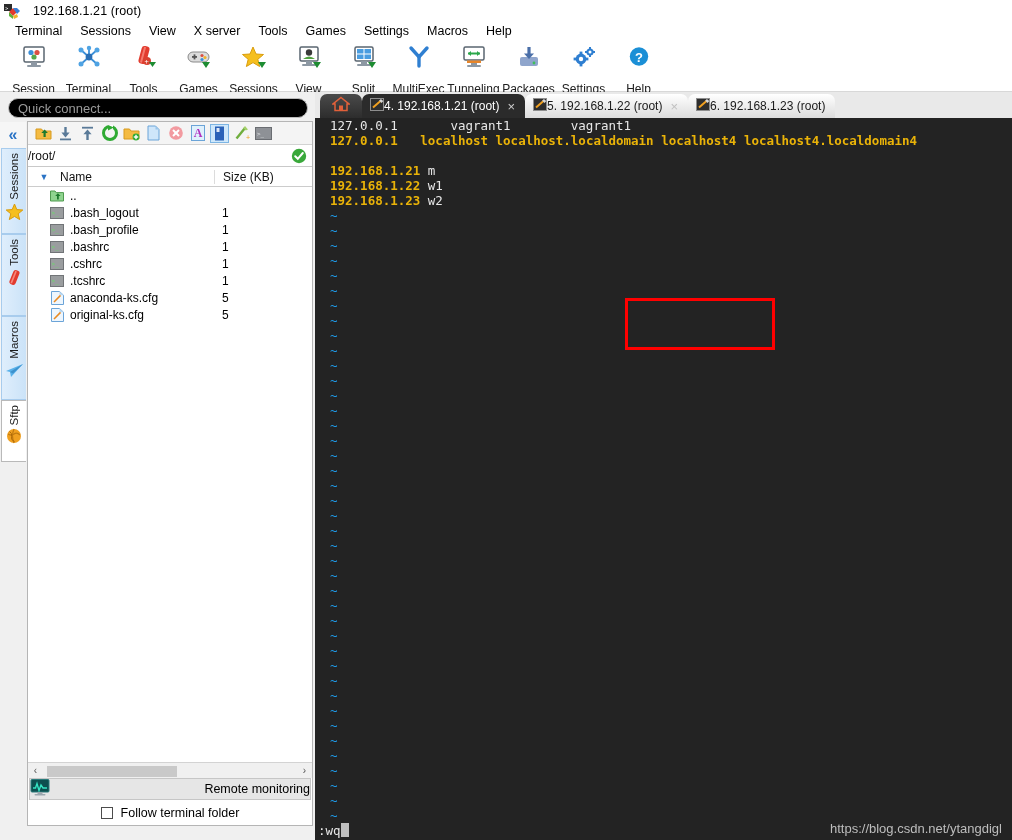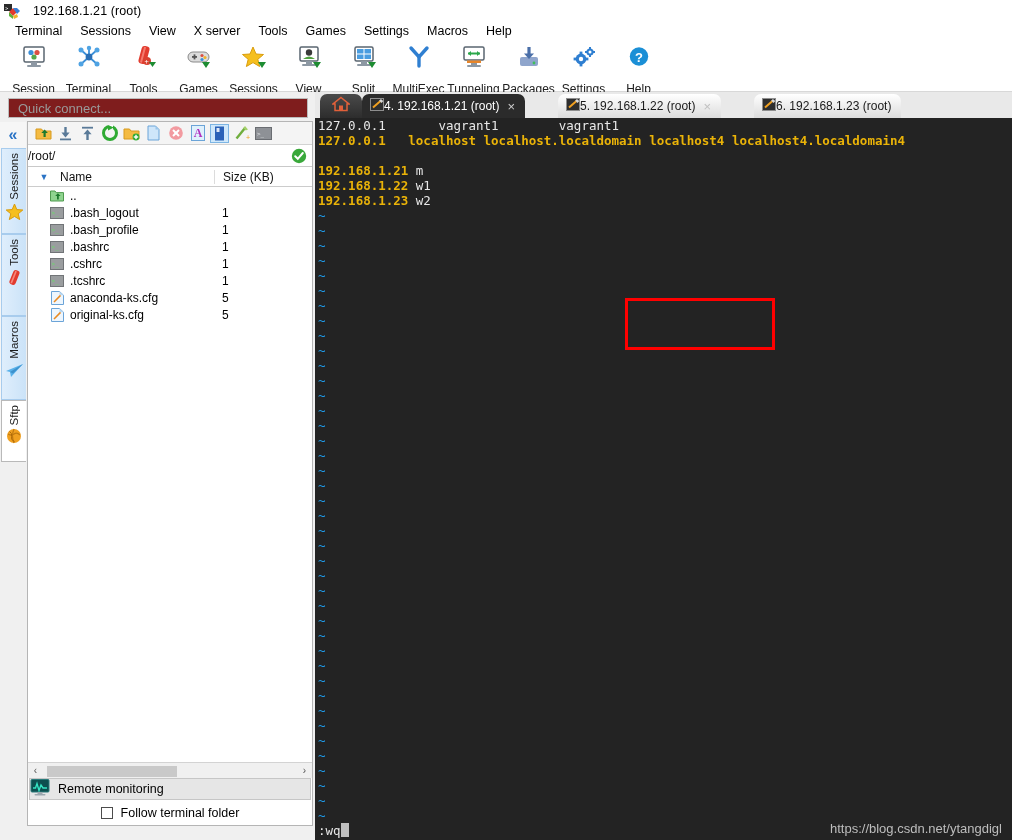--- a/index.html
+++ b/index.html
@@ -47,21 +47,21 @@
   .tb-ico { width: 30px; height: 27px; display:flex; align-items:center; justify-content:center; }
   .tb-lbl { font-size: 12px; color: #202020; margin-top: 12px; white-space: nowrap; }
 
   
   .leftpanel {
     position: absolute; left: 0; top: 92px; width: 315px; height: 748px;
     background: #f0f0f0;
   }
   .quickconnect {
     position: absolute; left: 8px; top: 6px; width: 300px; height: 20px;
-    border: 1px solid #bcbcbc; border-radius: 0; background: #7f1d1d;
+    border: 1px solid #bcbcbc; border-radius: 10px; background: #000000;
     display: flex; align-items: center; padding-left: 9px;
     font-size: 13px; color: #9a9a9a;
   }
 
   
   .vstrip {
     position: absolute; left: 0; top: 30px; width: 26px; height: 318px;
     background: #f6f6f6;
   }
   .vcollapse {
@@ -123,21 +123,21 @@
     background: #f0f0f0; border-top: 1px solid #d3d3d3;
     display: flex; align-items: center;
   }
   .hs-arrow { width: 15px; text-align: center; font-size: 10px; color: #555; cursor: default; }
   .hs-track { flex: 1; height: 14px; position: relative; }
   .hs-thumb { position: absolute; left: 4px; top: 2px; width: 130px; height: 11px; background: #c9c9c9; }
 
   .remotemon {
     position: absolute; left: 1px; bottom: 25px; width: 282px; height: 22px;
     background: #e6e6e6; border: 1px solid #c6c6c6;
-    display: flex; align-items: center; justify-content: flex-start; gap: 8px;
+    display: flex; align-items: center; justify-content: space-between; gap: 8px;
     font-size: 12.5px; color: #000; cursor: default;
   }
   .followrow {
     position: absolute; left: 0; bottom: 0px; width: 284px; height: 24px;
     background: #fff;
     display: flex; align-items: center; justify-content: center; gap: 8px;
     font-size: 12.5px; color: #000;
   }
   .cbx { width: 12px; height: 12px; border: 1px solid #4c4c4c; background: #fff; }
 
@@ -156,33 +156,33 @@
     cursor: default;
   }
   .term-tab {
     height: 24px; padding: 0 10px 0 8px;
     display: flex; align-items: center; 
     font-size: 12px;
     border-top-left-radius: 7px; border-top-right-radius: 7px;
     cursor: default; position: relative;
   }
   .term-tab.active { background: #2b2b2b; color: #ffffff; }
-  .term-tab.inactive { background: linear-gradient(to bottom,#ffffff,#dcdcdc); color: #1a1a1a; margin-left: 33px; }
+  .term-tab.inactive { background: linear-gradient(to bottom,#ffffff,#dcdcdc); color: #1a1a1a; }
   .tab-x { font-size: 13px; margin-left: 8px; line-height: 1; }
   .term-tab.active .tab-x { color: #cfcfcf; }
   .term-tab.inactive .tab-x { color: #c0c0c0; }
 
   
   .terminal {
     position: absolute; left: 315px; top: 118px; width: 697px; height: 722px;
     background: #232323; overflow: hidden;
     font-family: "DejaVu Sans Mono", monospace;
     font-size: 12.5px; line-height: 15px;
   }
-  .tline { white-space: pre; padding-left: 3px; height: 15px; }
+  .tline { white-space: pre; padding-left: 15px; height: 15px; }
   .c-white { color: #e8e8e8; }
   .c-magenta { color: #eab308; font-weight: bold; }
   .c-blue { color: #1f9ae8; }
   .redbox {
     position: absolute; left: 310px; top: 180px; width: 150px; height: 52px;
     border: 3px solid #ff0000; pointer-events: none;
   }
   .cmdline {
     position: absolute; left: 0; bottom: 2px; width: 697px; height: 16px;
     padding-left: 3px; white-space: pre; color: #e8e8e8;

